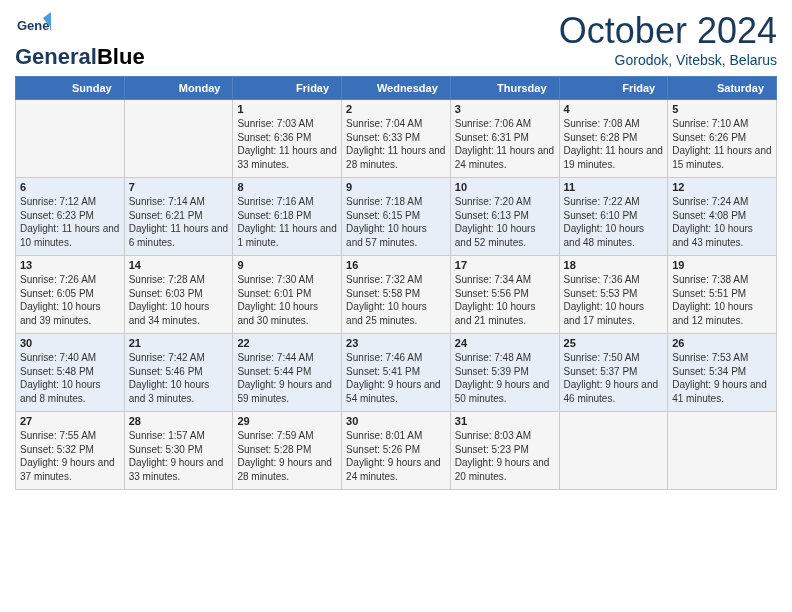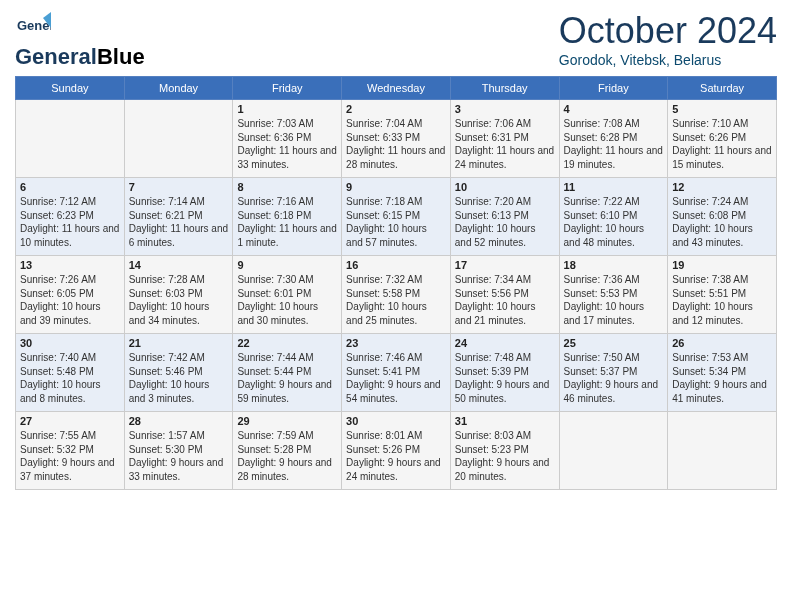--- a/index.html
+++ b/index.html
@@ -26,43 +26,43 @@
       flex-direction: column;
       align-items: flex-start;
     }
     .logo-text {
       font-size: 22px;
       font-weight: bold;
       color: #1a3a5c;
       line-height: 1;
     }
     .title-block {
-      text-align: left;
+      text-align: right;
     }
     .month-title {
       font-size: 36px;
       color: #1a3a5c;
       font-weight: normal;
     }
     .location {
       font-size: 14px;
       color: #0c4a6e;
     }
     table {
       width: 100%;
       border-collapse: collapse;
       table-layout: fixed;
     }
     thead tr th {
       background-color: #3a6fba;
       color: #fff;
       font-size: 11px;
-      font-weight: normal;
+      font-weight: bold;
       padding: 5px 12px;
-      text-align: center;
+      text-align: right;
       border: 1px solid #5580c0;
     }
     tbody tr td {
       border: 1px solid #ccc;
       vertical-align: top;
       padding: 3px 4px;
       font-size: 9px;
       color: #333;
       height: 78px;
     }
@@ -202,21 +202,21 @@
           <td>
             <div class="day-num">11</div>
             <div class="cell-content">Sunrise: 7:22 AM
 Sunset: 6:10 PM
 Daylight: 10 hours
 and 48 minutes.</div>
           </td>
           <td>
             <div class="day-num">12</div>
             <div class="cell-content">Sunrise: 7:24 AM
-Sunset: 6:08 PM
+Sunset: 4:08 PM
 Daylight: 10 hours
 and 43 minutes.</div>
           </td>
         </tr>
         <tr>
           <td>
             <div class="day-num">13</div>
             <div class="cell-content">Sunrise: 7:26 AM
 Sunset: 6:05 PM
 Daylight: 10 hours

